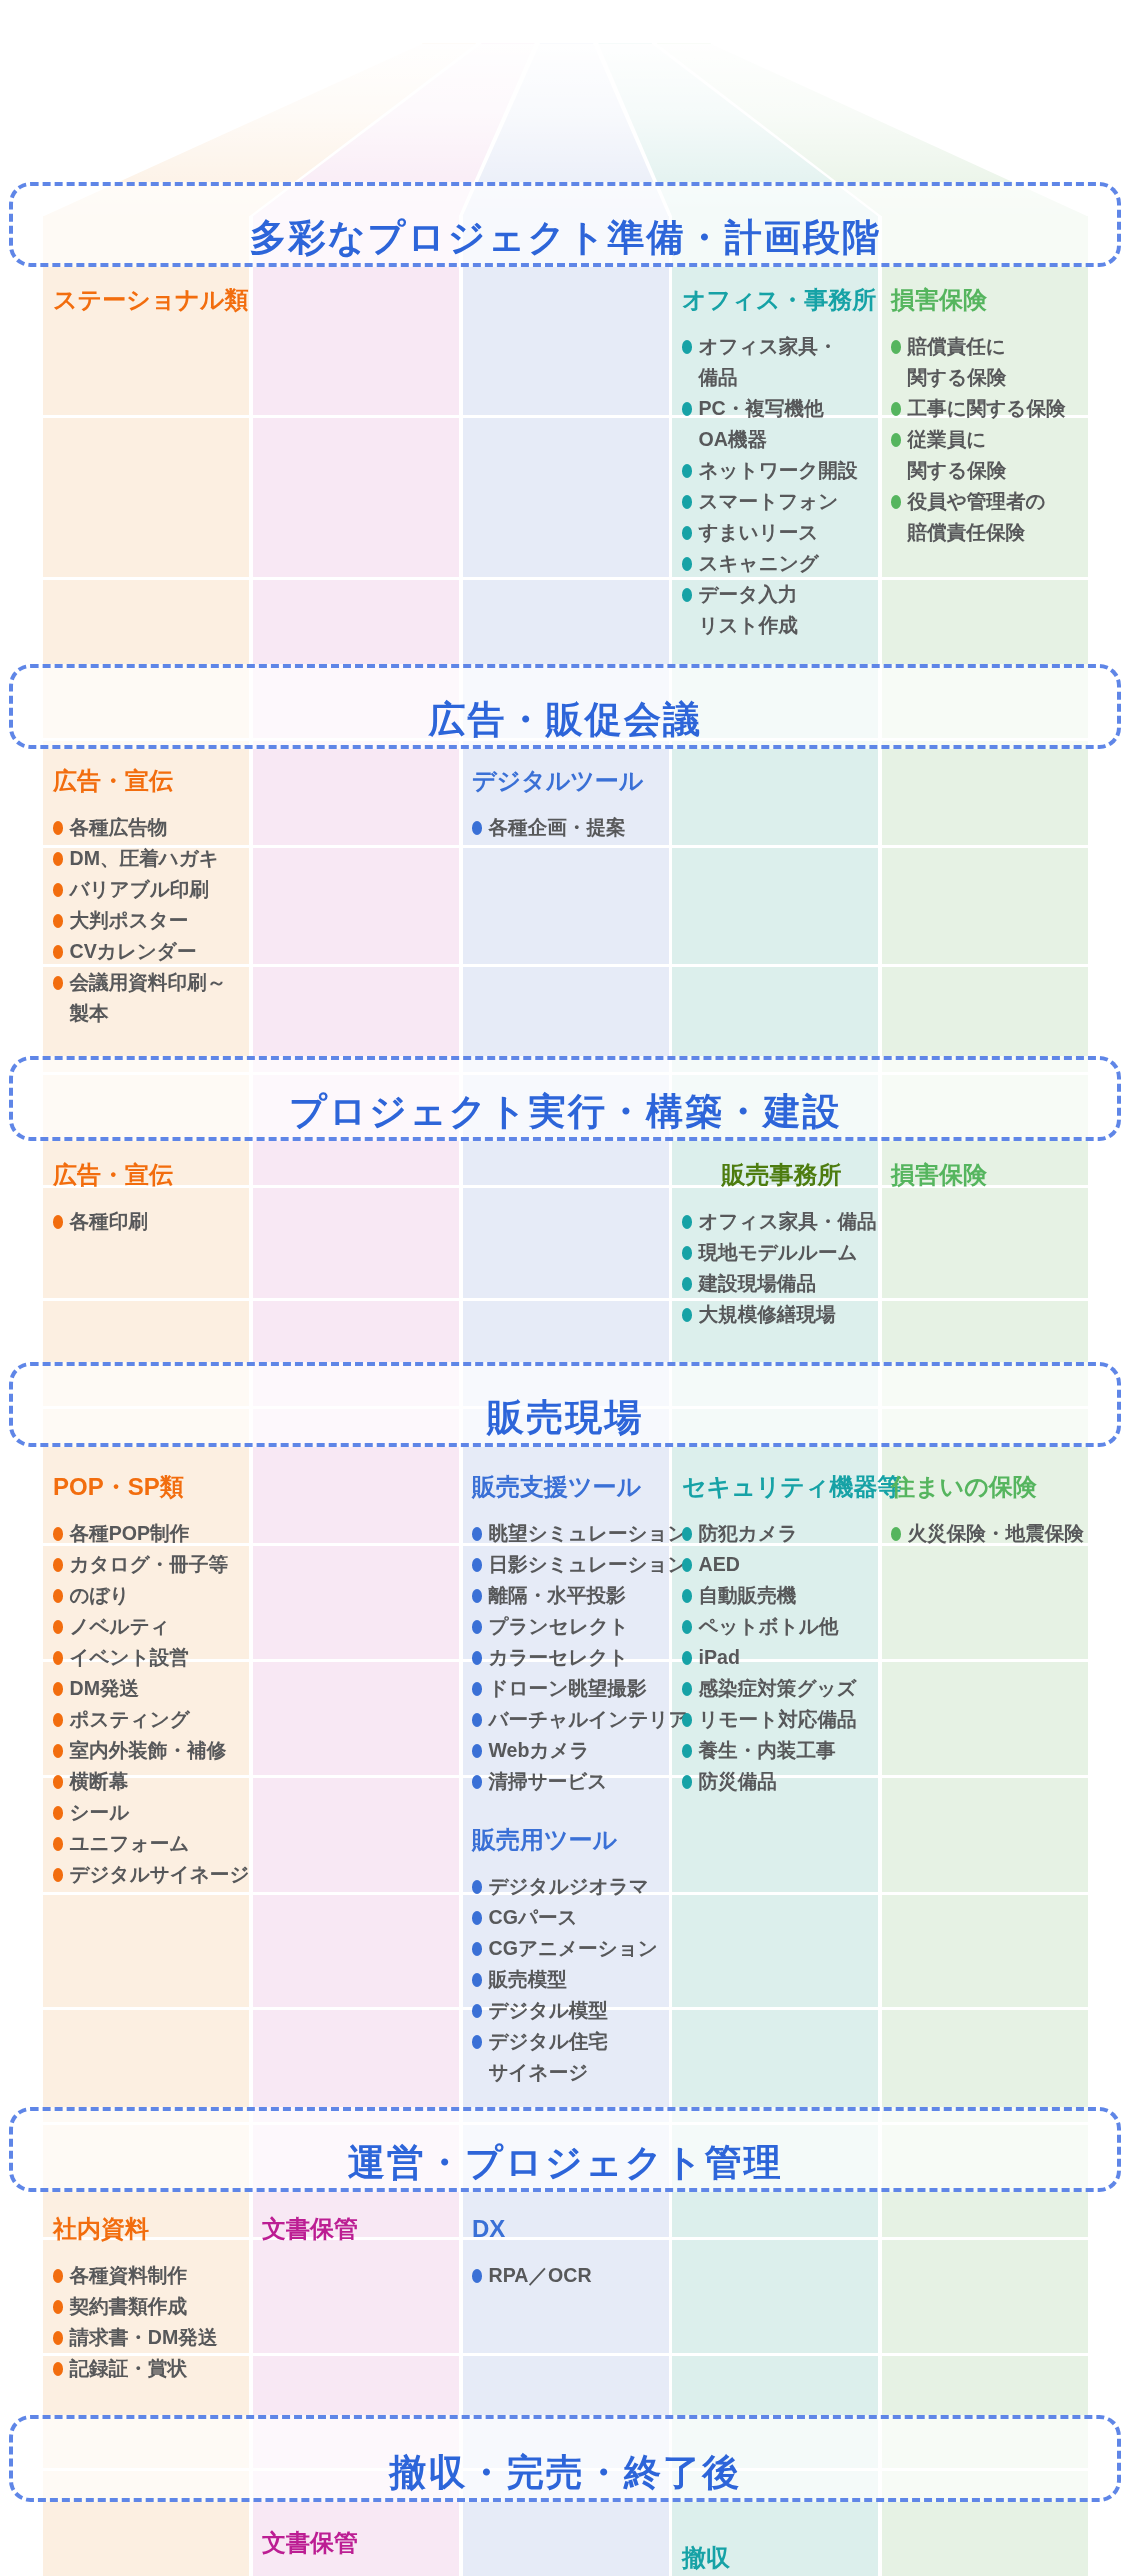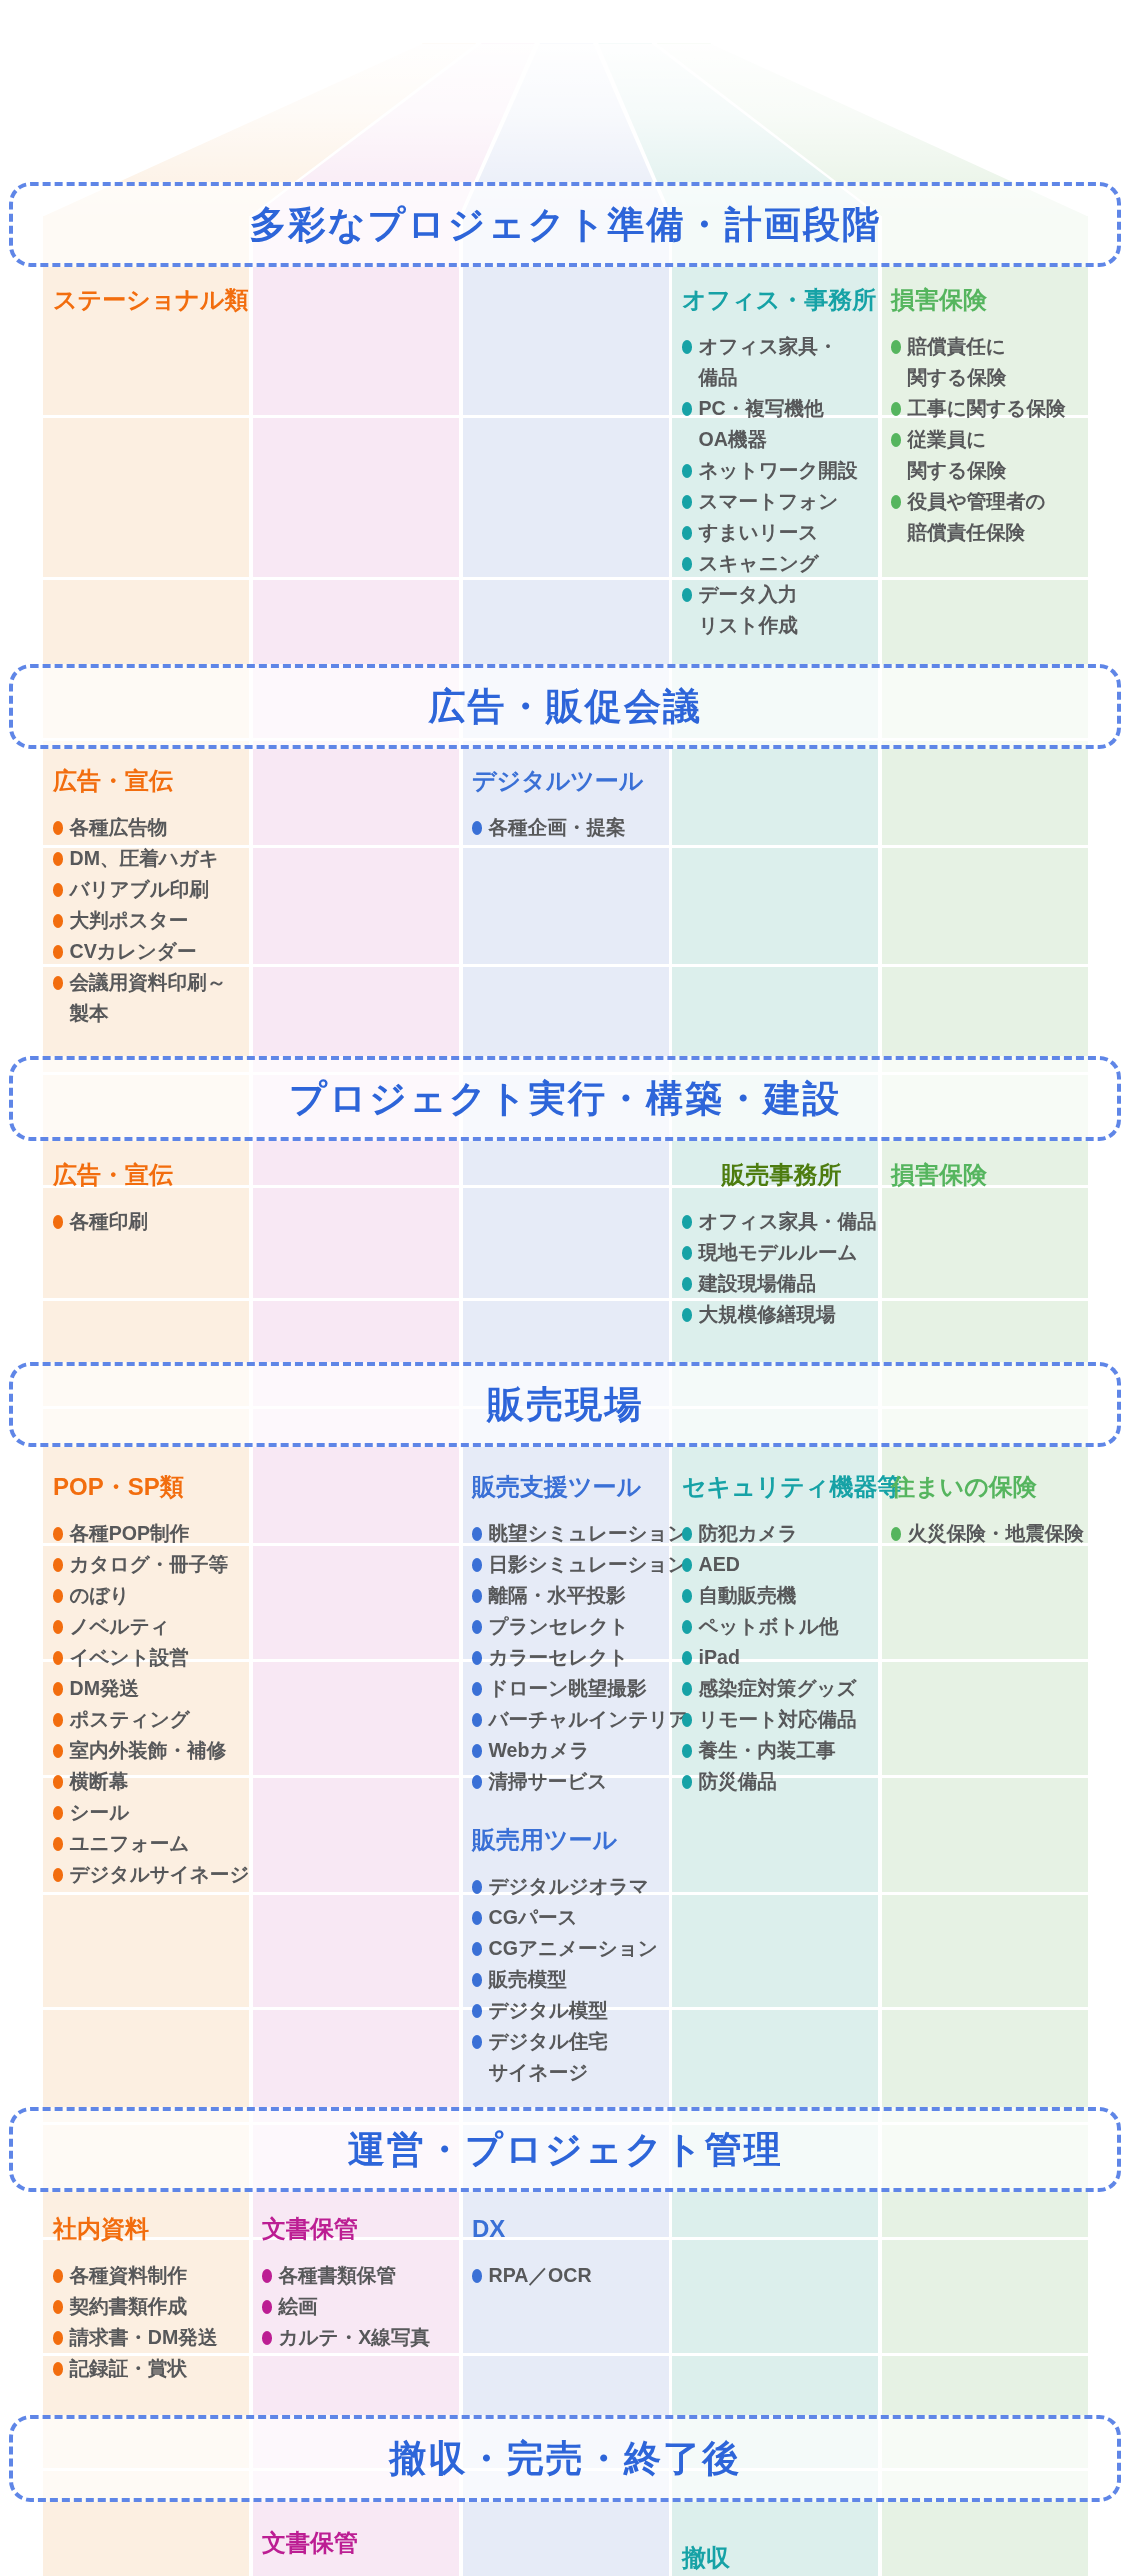--- a/index.html
+++ b/index.html
@@ -12,21 +12,21 @@
     position:absolute;left:0;top:44px;width:1133px;height:173px;pointer-events:none;
     background:linear-gradient(180deg,rgba(255,255,255,0.97) 0%,rgba(255,255,255,0.72) 40%,rgba(255,255,255,0) 100%);
   }
   .column{position:absolute;top:216px;width:206px;height:2625px;
     clip-path:polygon(0 0,100% 0,100% calc(100% - 46px),50% 100%,0 calc(100% - 46px));}
   .row-line{position:absolute;left:43px;width:1045px;height:3.1px;background:#ffffff;}
   .band{
     position:absolute;left:9.3px;width:1104px;
     background:rgba(255,255,255,0.68);
     border:4.6px dashed #5f86e7;border-radius:21.6px;
-    display:flex;align-items:center;justify-content:center;
+    display:flex;align-items:flex-end;justify-content:center;
   }
   .band-title{font-size:37px;font-weight:bold;color:#2d65d9;letter-spacing:2.1px;white-space:nowrap;}
   .group{position:absolute;width:199px;}
   .group-header{font-size:24px;font-weight:bold;white-space:nowrap;height:47px;line-height:31px;}
   .item-line{display:flex;align-items:center;height:31px;font-size:19.6px;font-weight:bold;color:#57585a;white-space:nowrap;}
   .bullet{flex:0 0 auto;width:10.3px;height:14px;border-radius:50%;margin-right:6.2px;}
   .cont{padding-left:16.5px;}
 </style>
 </head>
 <body>
@@ -429,34 +429,20 @@
             <span>請求書・DM発送</span>
           </div>
           <div class="item-line">
             <span class="bullet" style="background: rgb(242, 109, 14);"></span>
             <span>記録証・賞状</span>
           </div>
         </div>
       </div>
       <div class="group" style="left: 262px; top: 2213px;">
         <div class="group-header" style="color: rgb(188, 30, 147);">文書保管</div>
-        <div>
-          <div class="item-line">
-            <span class="bullet" style="background: rgb(188, 30, 147);"></span>
-            <span>各種書類保管</span>
-          </div>
-          <div class="item-line">
-            <span class="bullet" style="background: rgb(188, 30, 147);"></span>
-            <span>絵画</span>
-          </div>
-          <div class="item-line">
-            <span class="bullet" style="background: rgb(188, 30, 147);"></span>
-            <span>カルテ・X線写真</span>
-          </div>
-        </div>
       </div>
       <div class="group" style="left: 472px; top: 2213px;">
         <div class="group-header" style="color: rgb(58, 112, 214);">DX</div>
         <div>
           <div class="item-line">
             <span class="bullet" style="background: rgb(58, 112, 214);"></span>
             <span>RPA／OCR</span>
           </div>
         </div>
       </div>

